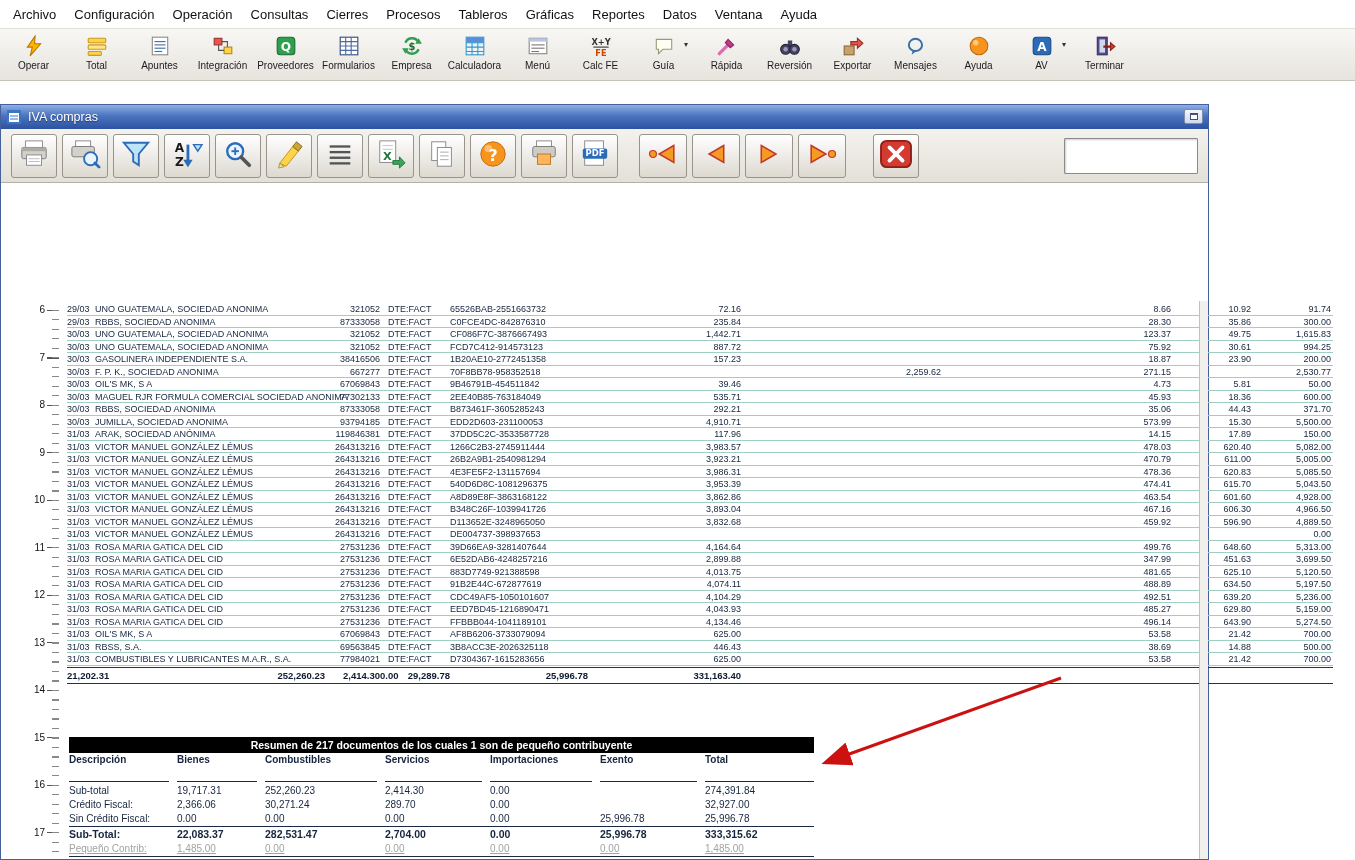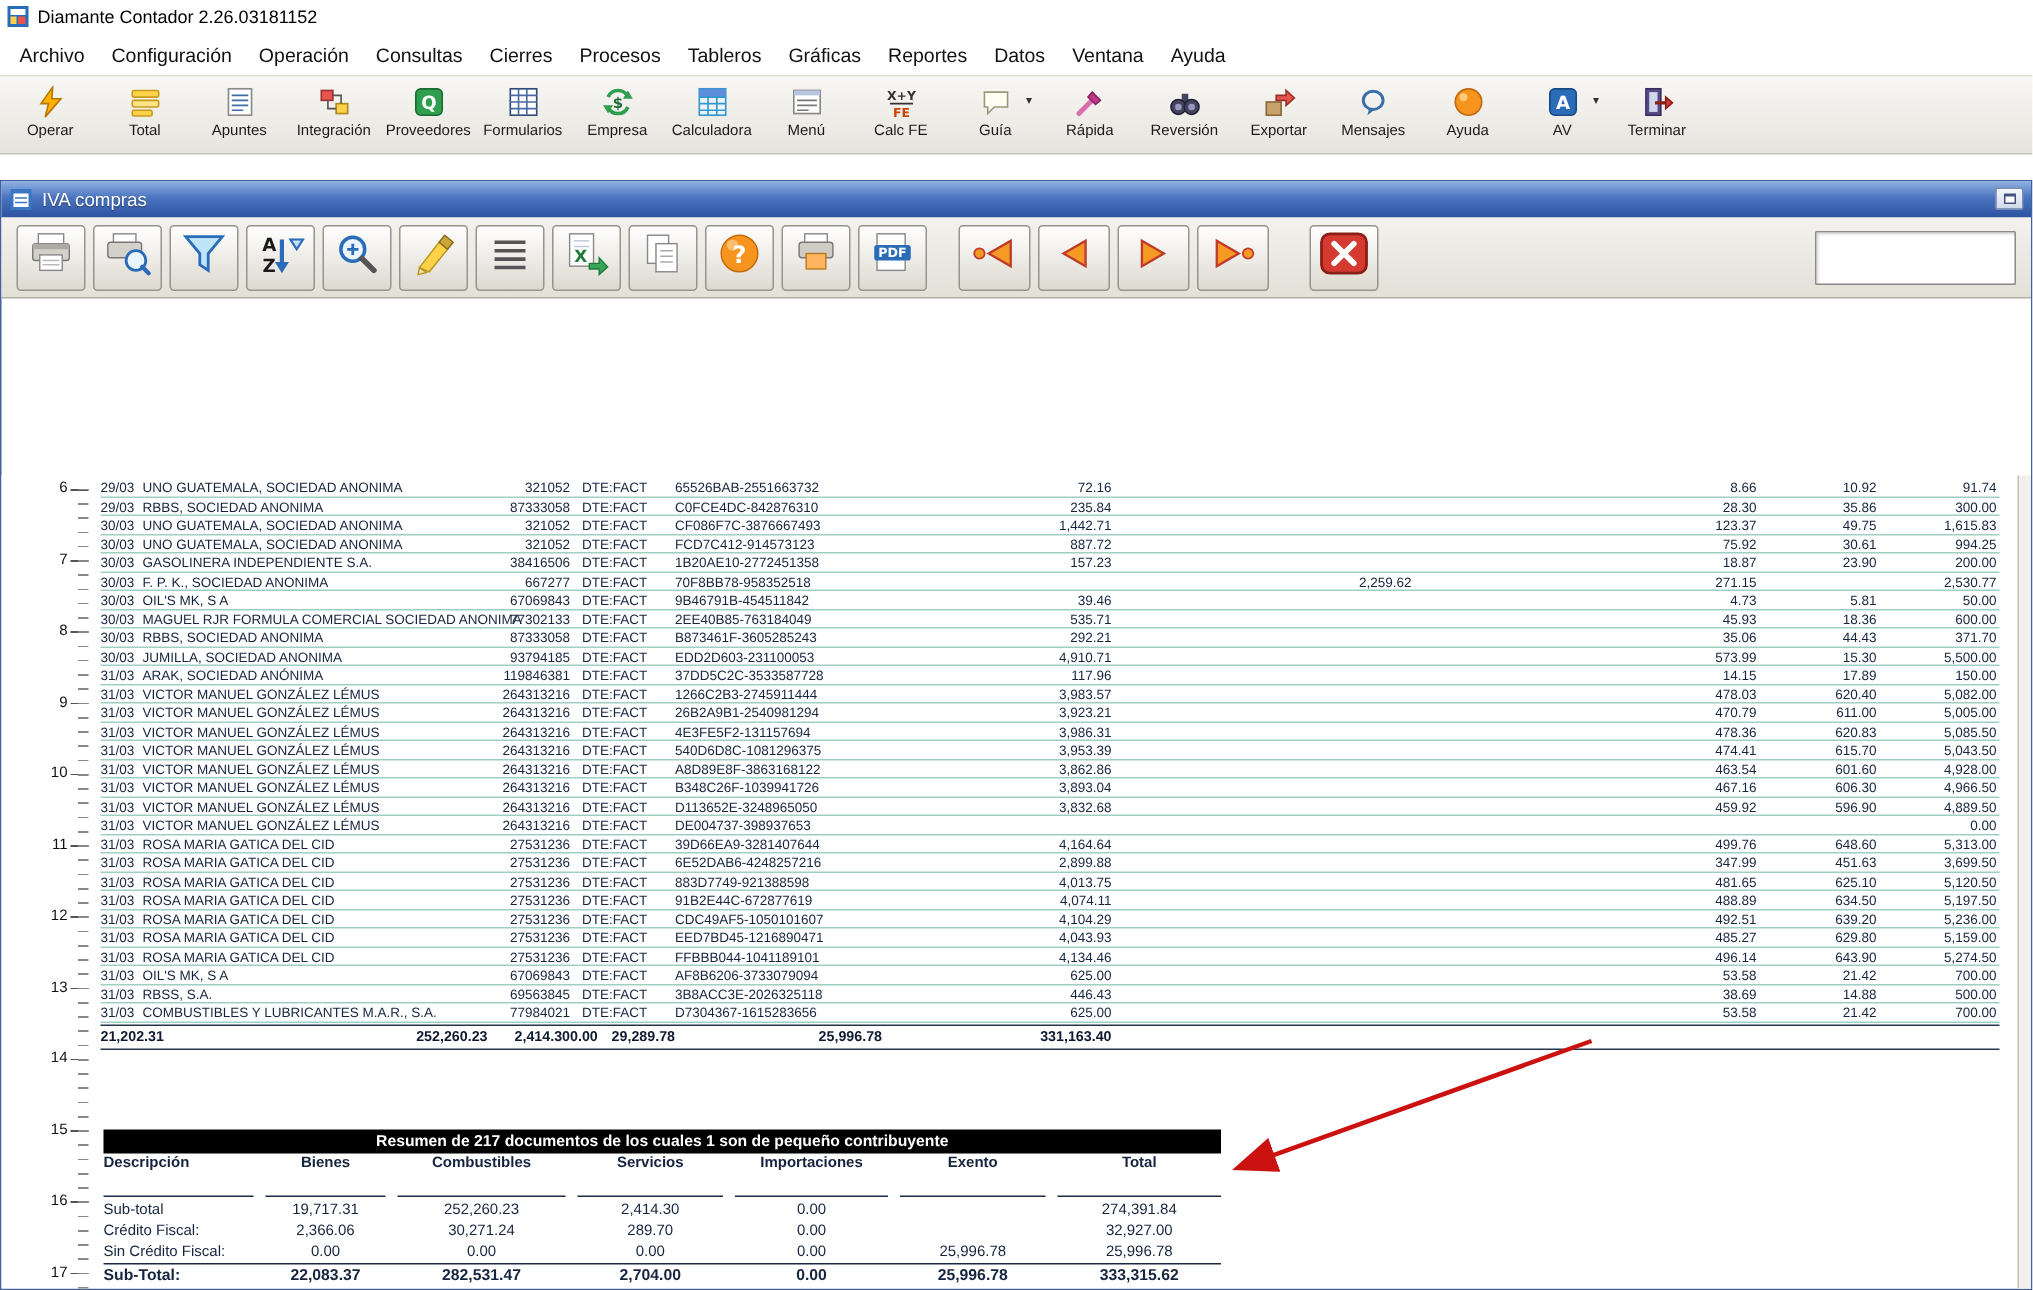--- a/index.html
+++ b/index.html
@@ -17,21 +17,21 @@
 
   .main-toolbar { height:53px; display:flex; align-items:flex-start; padding:3px 2px 0 2px;
     background:linear-gradient(#f8f7f4,#e7e4de); border-top:1px solid #e2dfd8; border-bottom:1px solid #c6c2b9; }
   .tb-btn { position:relative; width:63px; display:flex; flex-direction:column; align-items:center; padding-top:3px; cursor:default; }
   .tb-ic { width:22px; height:22px; display:block; }
   .tb-ic svg { width:100%; height:100%; }
   .tb-lbl { font-size:10px; color:#1b1b1b; margin-top:3px; white-space:nowrap; }
   .caret { position:absolute; top:9px; right:7px; font-size:8px; color:#333; line-height:8px; }
 
   
-  .child-window { position:absolute; top:120px; left:0; width:1355px; bottom:0; border:1px solid #44619e; background:#fff; }
+  .child-window { position:absolute; top:104px; left:0; width:1209px; bottom:0; border:1px solid #44619e; background:#fff; }
   .child-titlebar { height:24px; display:flex; align-items:center; gap:6px; padding-left:5px;
     background:linear-gradient(#8fb0e2 0%, #4a74c0 45%, #2c52a0 100%); position:relative; }
   .child-titlebar .t-icon { width:16px; height:16px; }
   .child-title { font-size:12.5px; color:#fff; text-shadow:0 1px 1px rgba(0,0,0,.45); }
   .win-btn { position:absolute; right:5px; top:4px; width:19px; height:15px; background:linear-gradient(#f4f7fc,#cfd9ea);
     border:1px solid #7d8eb0; border-radius:2px; display:flex; align-items:center; justify-content:center; cursor:default; }
   .win-btn .glyph { width:8px; height:7px; border:1px solid #44507a; border-top-width:2px; background:#fff; }
 
   .child-toolbar { position:relative; height:54px; display:flex; align-items:center; gap:5px; padding-left:10px;
     background:linear-gradient(#f4f2ee,#e3e0d8); border-bottom:1px solid #b4b0a5; }
@@ -64,43 +64,32 @@
   .totals { height:17px; line-height:16px; font-size:9.5px; font-weight:bold; color:#0e1a30;
     border-top:1.5px solid #24344a; border-bottom:1.5px solid #24344a; margin-top:1px; }
   .t-label { grid-column:1/7; white-space:nowrap; }
 
   
   .resumen { margin-top:53px; margin-left:2px; width:745px; }
   .res-header { background:#000; color:#fff; font-weight:bold; font-size:10.5px; padding:2px 5px;text-align:center; }
   .res-row { display:grid; grid-template-columns:100px 80px 112px 97px 102px 97px 109px; column-gap:8px;
     font-size:10px; color:#16253f; padding:1.5px 0; }
   .rc { white-space:nowrap; }
-  .rc.r { text-align:center; }
+  .rc.r { text-align:left; }
   .res-head .rc { font-weight:bold; border-bottom:1.5px solid #1a2a45; padding-bottom:16px; }
   .res-row.bold-top { font-weight:bold; font-size:10.5px; border-top:1.5px solid #1a2a45; }
   .res-row.muted { color:#a3a3a3;text-decoration:underline; }
 
   .annotation-svg { position:absolute; left:0; top:0; width:100%; height:100%; pointer-events:none; }
 </style>
 </head>
 <body>
 
 <div class="app">
 
-  <div class="titlebar">
-    <span class="t-icon">
-      <svg viewBox="0 0 16 16">
-          <rect x="1" y="1" width="14" height="14" fill="#2b6cb8"></rect>
-          <rect x="3" y="3" width="10" height="4" fill="#fff"></rect>
-          <rect x="3" y="8" width="4" height="5" fill="#ffd24a"></rect>
-          <rect x="8" y="8" width="5" height="5" fill="#e8554d"></rect>
-        </svg>
-    </span>
-    <span class="t-text">Diamante Contador 2.26.03181152</span>
-  </div>
 
   <div class="menubar">
       <div class="menu-item">Archivo</div>
       <div class="menu-item">Configuración</div>
       <div class="menu-item">Operación</div>
       <div class="menu-item">Consultas</div>
       <div class="menu-item">Cierres</div>
       <div class="menu-item">Procesos</div>
       <div class="menu-item">Tableros</div>
       <div class="menu-item">Gráficas</div>

